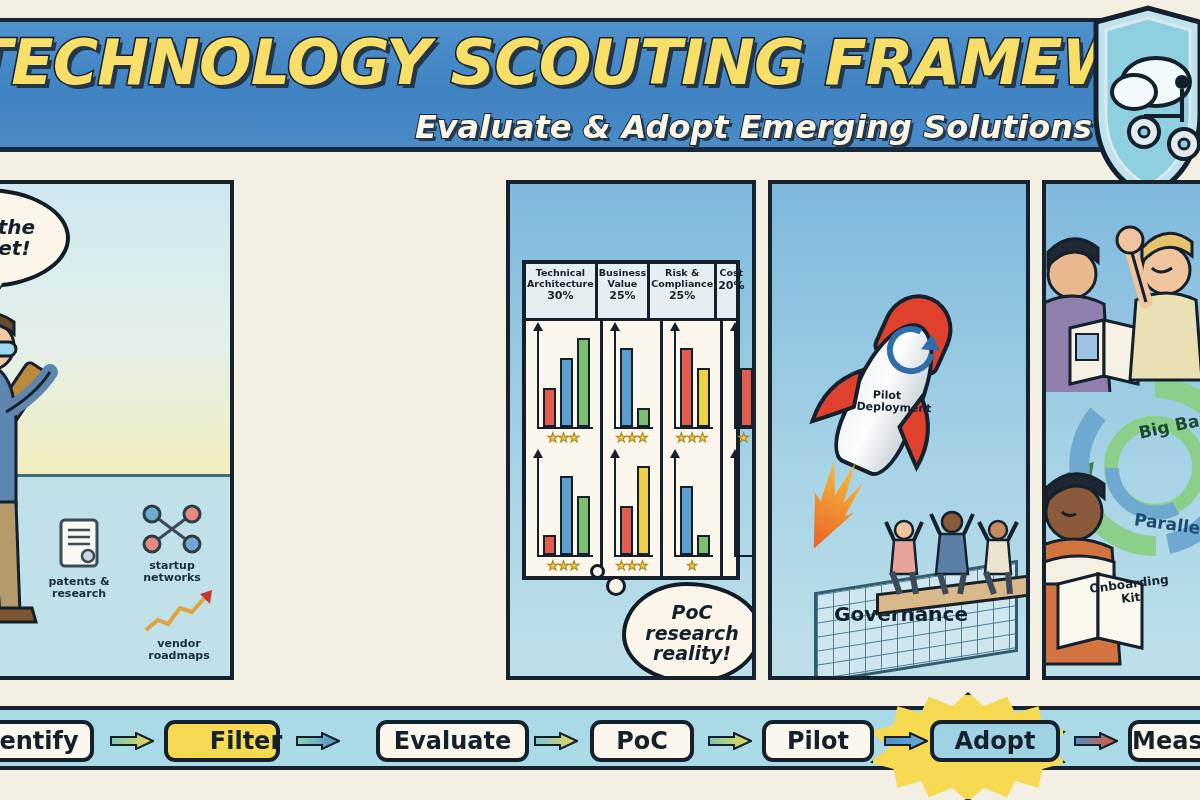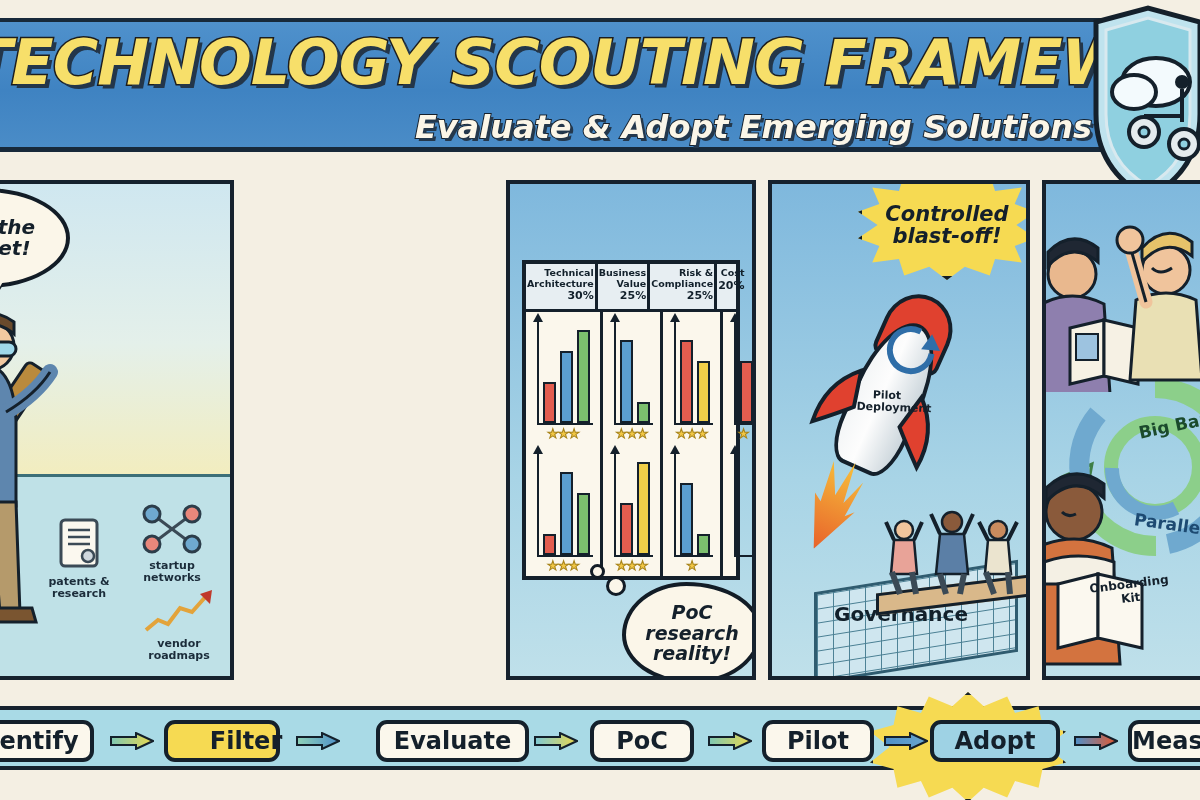--- a/index.html
+++ b/index.html
@@ -116,21 +116,21 @@
     border:3px solid #14202b;border-radius:4px;transform:rotate(-24deg);}
   .docicon{position:absolute;left:94px;top:372px;width:62px;height:62px;border-radius:10px;
     background:#c9cfd4;opacity:.75;border:3px solid #9aa3aa;}
   .bigx{position:absolute;left:146px;top:396px;font-size:62px;color:#e24343;font-weight:bold;
     -webkit-text-stroke:3px #9c2020;line-height:1;font-family:"DejaVu Sans", sans-serif;}
 
   
   .card{position:absolute;left:12px;top:76px;width:218px;height:320px;background:#fbf7ec;
     border:4px solid #14202b;box-sizing:border-box;display:flex;flex-direction:column;}
   .card-head{display:flex;border-bottom:3px solid #14202b;background:#e7eef2;}
-  .ch{flex:1;border-right:3px solid #14202b;padding:4px 1px 6px;text-align:right;
+  .ch{flex:1;border-right:3px solid #14202b;padding:4px 1px 15px;text-align:center;
     font-size:9.5px;font-weight:bold;color:#12202b;line-height:1.12;
     font-family:"DejaVu Sans", sans-serif;}
   .ch:last-child{border-right:0;}
   .ch .pct{display:block;font-size:11px;margin-top:1px;}
   .card-body{flex:1;display:flex;}
   .col{flex:1;border-right:3px solid #14202b;display:flex;flex-direction:column;}
   .col:last-child{border-right:0;}
   .cell{flex:1;position:relative;padding:6px 3px 2px;display:flex;flex-direction:column;}
   .plot{flex:1;position:relative;border-left:2.5px solid #14202b;border-bottom:2.5px solid #14202b;
     margin:2px 4px 2px 8px;display:flex;align-items:flex-end;gap:4px;padding:0 3px 0 4px;}
@@ -366,21 +366,20 @@
             </div>
           </div>
       </div>
 
       <div class="cloudbub" style="left:112px;top:398px;width:132px;height:94px;font-size:19px;">PoC research reality!</div>
       <div style="position:absolute;left:96px;top:392px;width:14px;height:14px;border-radius:50%;background:#fbf6e9;border:3px solid #121c26;"></div>
       <div style="position:absolute;left:80px;top:380px;width:9px;height:9px;border-radius:50%;background:#fbf6e9;border:3px solid #121c26;"></div>
     </div>
 
     <div class="panel p4">
-      <div class="burst" style="left:86px;top:-14px;width:178px;height:110px;font-size:21px;padding:0 16px;box-sizing:border-box;">Controlled blast-off!</div>
 
       <div class="rocket">
         <div class="rnose"></div>
         <div class="rbody"></div>
         <svg style="position:absolute;left:-6px;top:84px;width:132px;height:110px;" viewBox="0 0 132 110">
           <path d="M30 6 q-28 26 -24 66 q20 -18 32 -30 z" fill="#e0412f" stroke="#14202b" stroke-width="4"></path>
           <path d="M96 6 q28 26 24 66 q-20 -18 -32 -30 z" fill="#e0412f" stroke="#14202b" stroke-width="4"></path>
         </svg>
         <svg style="position:absolute;left:30px;top:20px;width:62px;height:62px;" viewBox="0 0 62 62">
           <circle cx="31" cy="31" r="21" fill="none" stroke="#2f6ea8" stroke-width="6" stroke-dasharray="100 26"></circle>

